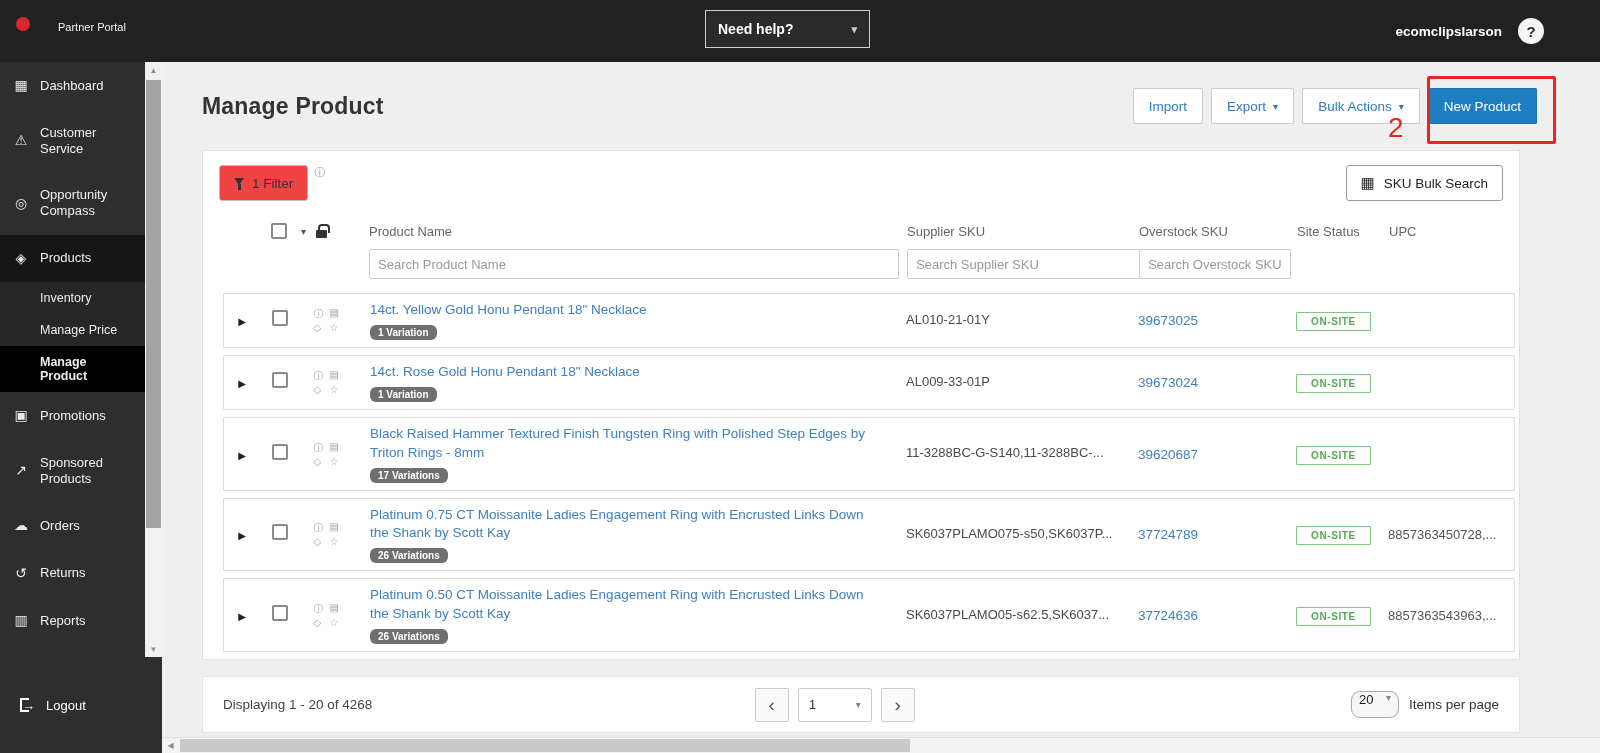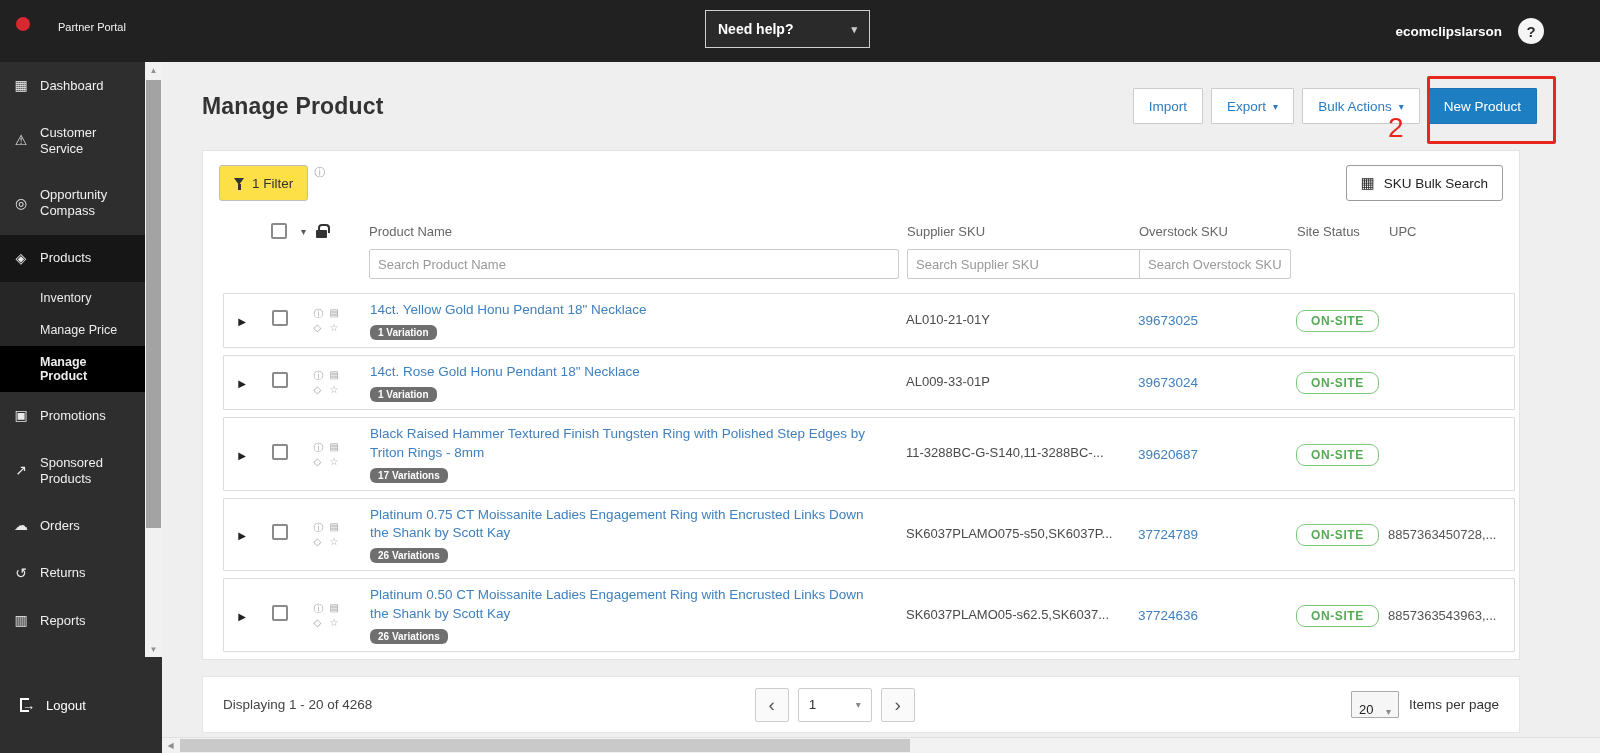--- a/index.html
+++ b/index.html
@@ -43,21 +43,21 @@
   .btn { height:36px; padding:0 15px; border:1px solid #ccc; background:#fff; color:#2e7bbf; font-size:13.5px;
          border-radius:1px; display:flex; align-items:center; gap:7px; cursor:pointer; white-space:nowrap; }
   .btn .caret { font-size:10px; }
   .btn.primary { background:#1e7ec2; color:#fff; border-color:#1a72b0;justify-content:flex-end; }
   .red-box { position:absolute; right:44px; top:14px; width:129px; height:68px; border:3px solid #e8261d; border-radius:2px; pointer-events:none; }
   .annotation-2 { position:absolute; left:1226px; top:50px; color:#e8261d; font-size:28px; pointer-events:none; }
 
   
   .card { margin:0 80px 0 40px; background:#fff; border:1px solid #e2e2e2; height:510px; position:relative; overflow:hidden; }
   .toolbar-row { padding:14px 16px 8px; display:flex; align-items:flex-start; }
-  .filter-btn { height:36px; background:#fde047; border:1px solid #bdbdbd; border-radius:3px; color:#333; font-size:13.5px;
+  .filter-btn { height:36px; background:#ef4444; border:1px solid #bdbdbd; border-radius:3px; color:#333; font-size:13.5px;
                 display:flex; align-items:center; gap:8px; padding:0 14px; cursor:pointer; }
   .funnel { width:0; height:0; border-left:5px solid transparent; border-right:5px solid transparent; border-top:7px solid #333; position:relative; margin-top:-4px; }
   .funnel:after { content:""; position:absolute; left:-1.5px; top:-1px; width:3px; height:6px; background:#333; }
   .info-sup { color:#9a9a9a; font-size:11px; margin:0 0 0 6px; }
   .sku-bulk { margin-left:auto; height:36px; border:1px solid #9b9b9b; background:#fff; border-radius:3px; color:#222;
               font-size:13.5px; display:flex; align-items:center; gap:9px; padding:0 14px; cursor:pointer; }
   .grid-ic { font-size:15px; color:#222; }
 
   .gridcols { display:grid; grid-template-columns:36px 40px 56px 1fr 232px 158px 92px 126px; align-items:center; }
   .thead-row { padding:14px 4px 8px 20px; color:#666; font-size:13px; }
@@ -81,35 +81,35 @@
   .c-exp { text-align:center; }
   .expander { font-size:10px; color:#222; cursor:pointer; }
   .c-chk { text-align:center; }
   .iconbox { display:grid; grid-template-columns:13px 13px; gap:1px 3px; color:#a3a3a3; font-size:10px; justify-content:center; }
   .iconbox span { cursor:pointer; }
   .c-name { display:flex; flex-direction:column; align-items:flex-start; gap:5px; padding:0 30px 0 14px; }
   .plink { color:#4080bf; font-size:13.5px; text-decoration:none; line-height:1.4; cursor:pointer; }
   .varbadge { background:#6f6f6f; color:#fff; font-size:10px; font-weight:bold; padding:2px 8px; border-radius:6px; }
   .c-sku { font-size:13px; color:#4a4a4a; padding-right:10px; line-height:1.3; }
   .c-osku a { color:#4080bf; font-size:13.5px; text-decoration:none; cursor:pointer; }
-  .onsite { border:1px solid #7cc87c; color:#56aa56; font-size:12px; letter-spacing:0.6px; padding:3px 14px; border-radius:9px; font-weight:bold; }
+  .onsite { border:1px solid #7cc87c; color:#56aa56; font-size:10px; letter-spacing:0.6px; padding:3px 14px; border-radius:1px; font-weight:bold; }
   .c-upc { font-size:13px; color:#555; }
   .partial-row { margin:0 4px 0 20px; border:1px solid #dcdcdc; border-bottom:none; height:9px; background:#fff; }
 
   
   .footer-bar { margin:16px 80px 0 40px; background:#fff; border:1px solid #e5e5e5; height:57px; display:flex; align-items:center; position:relative; }
   .displaying { margin-left:20px; font-size:13.5px; color:#444; }
   .pager { position:absolute; left:48%; transform:translateX(-50%); display:flex; gap:9px; align-items:center; }
   .pg-btn { width:34px; height:34px; border:1px solid #ccc; background:#fafafa; display:flex; align-items:center; justify-content:center;
             font-size:19px; color:#555; border-radius:2px; cursor:pointer; }
   .pg-select { width:74px; height:34px; border:1px solid #ccc; background:#fff; display:flex; align-items:center; justify-content:space-between;
                padding:0 10px; font-size:13.5px; color:#333; border-radius:2px; cursor:pointer; }
   .pg-select .caret, .pp-select .caret { font-size:10px; color:#888; }
   .perpage { margin-left:auto; margin-right:20px; display:flex; align-items:center; gap:10px; font-size:13.5px; color:#333; }
-  .pp-select { width:48px; height:27px; border:1px solid #aaa; border-radius:1px; background:#f6f6f6; display:flex; align-items:flex-end;
+  .pp-select { width:48px; height:27px; border:1px solid #aaa; border-radius:9px; background:#f6f6f6; display:flex; align-items:flex-start;
                justify-content:space-between; padding:0 7px; font-size:13px; color:#222; cursor:pointer; }
 
   
   .hscroll { position:absolute; bottom:0; left:0; right:0; height:16px; background:#f2f2f2; border-top:1px solid #e0e0e0; }
   .h-arr { position:absolute; left:0; top:0; width:17px; height:15px; display:flex; align-items:center; justify-content:center; color:#8f8f8f; font-size:8px; cursor:pointer; }
   .hthumb { position:absolute; left:18px; top:1px; height:13px; width:730px; background:#c9c9c9; cursor:pointer; }
 </style>
 </head>
 <body>
 

